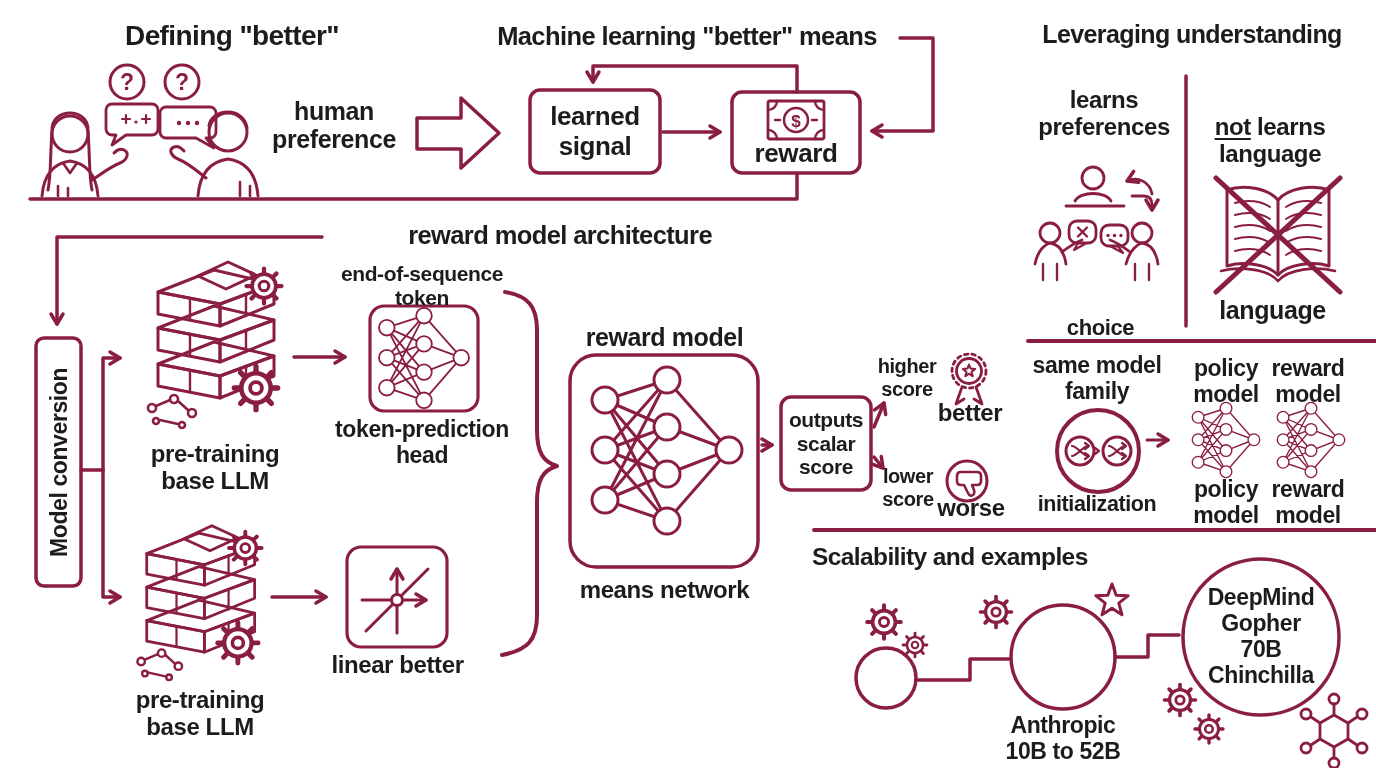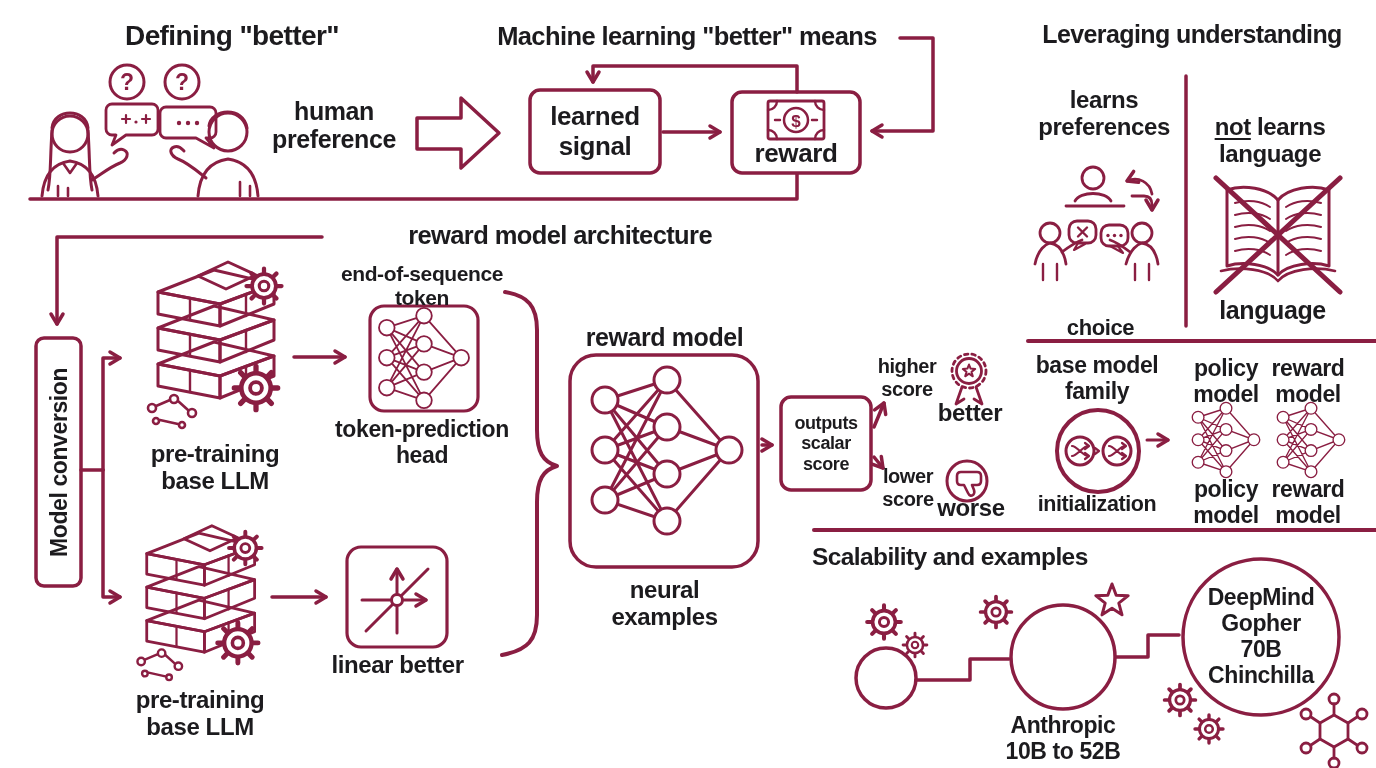--- a/index.html
+++ b/index.html
@@ -285,32 +285,32 @@
 <div class="lbl" style="left:135px;top:440px;width:160px;font-size:24px;">pre-training
 base LLM</div>
 <div class="lbl" style="left:332px;top:262px;width:180px;font-size:21px;">end-of-sequence
 token</div>
 <div class="lbl" style="left:327px;top:416px;width:190px;font-size:23px;">token-prediction
 head</div>
 <div class="lbl" style="left:120px;top:686px;width:160px;font-size:24px;">pre-training
 base LLM</div>
 <div class="lbl" style="left:330px;top:651px;width:135px;font-size:24px;">linear better</div>
 <div class="lbl" style="left:572px;top:323px;width:185px;font-size:25px;">reward model</div>
-<div class="lbl" style="left:577px;top:576px;width:175px;font-size:24px;">neural examples</div>
-<div class="lbl flexc" style="left:781px;top:397px;width:90px;height:93px;font-size:18px;border-radius:18px;">outputs
+<div class="lbl" style="left:577px;top:576px;width:175px;font-size:24px;">means network</div>
+<div class="lbl flexc" style="left:781px;top:397px;width:90px;height:93px;font-size:21px;border-radius:18px;">outputs
 scalar
 score</div>
 <div class="lbl" style="left:874px;top:355px;width:66px;font-size:20px;">higher
 score</div>
 <div class="lbl" style="left:932px;top:399px;width:76px;font-size:24px;">better</div>
 <div class="lbl" style="left:876px;top:465px;width:64px;font-size:20px;">lower
 score</div>
 <div class="lbl" style="left:932px;top:494px;width:78px;font-size:24px;">worse</div>
 
-<div class="lbl" style="left:1028px;top:352px;width:138px;font-size:23px;">base model
+<div class="lbl" style="left:1028px;top:352px;width:138px;font-size:23px;">same model
 family</div>
 <div class="lbl" style="left:1022px;top:492px;width:150px;font-size:21.5px;">initialization</div>
 <div class="lbl" style="left:1190px;top:355px;width:72px;font-size:23px;">policy
 model</div>
 <div class="lbl" style="left:1270px;top:355px;width:76px;font-size:23px;">reward
 model</div>
 <div class="lbl" style="left:1190px;top:476px;width:72px;font-size:23px;">policy
 model</div>
 <div class="lbl" style="left:1270px;top:476px;width:76px;font-size:23px;">reward
 model</div>

